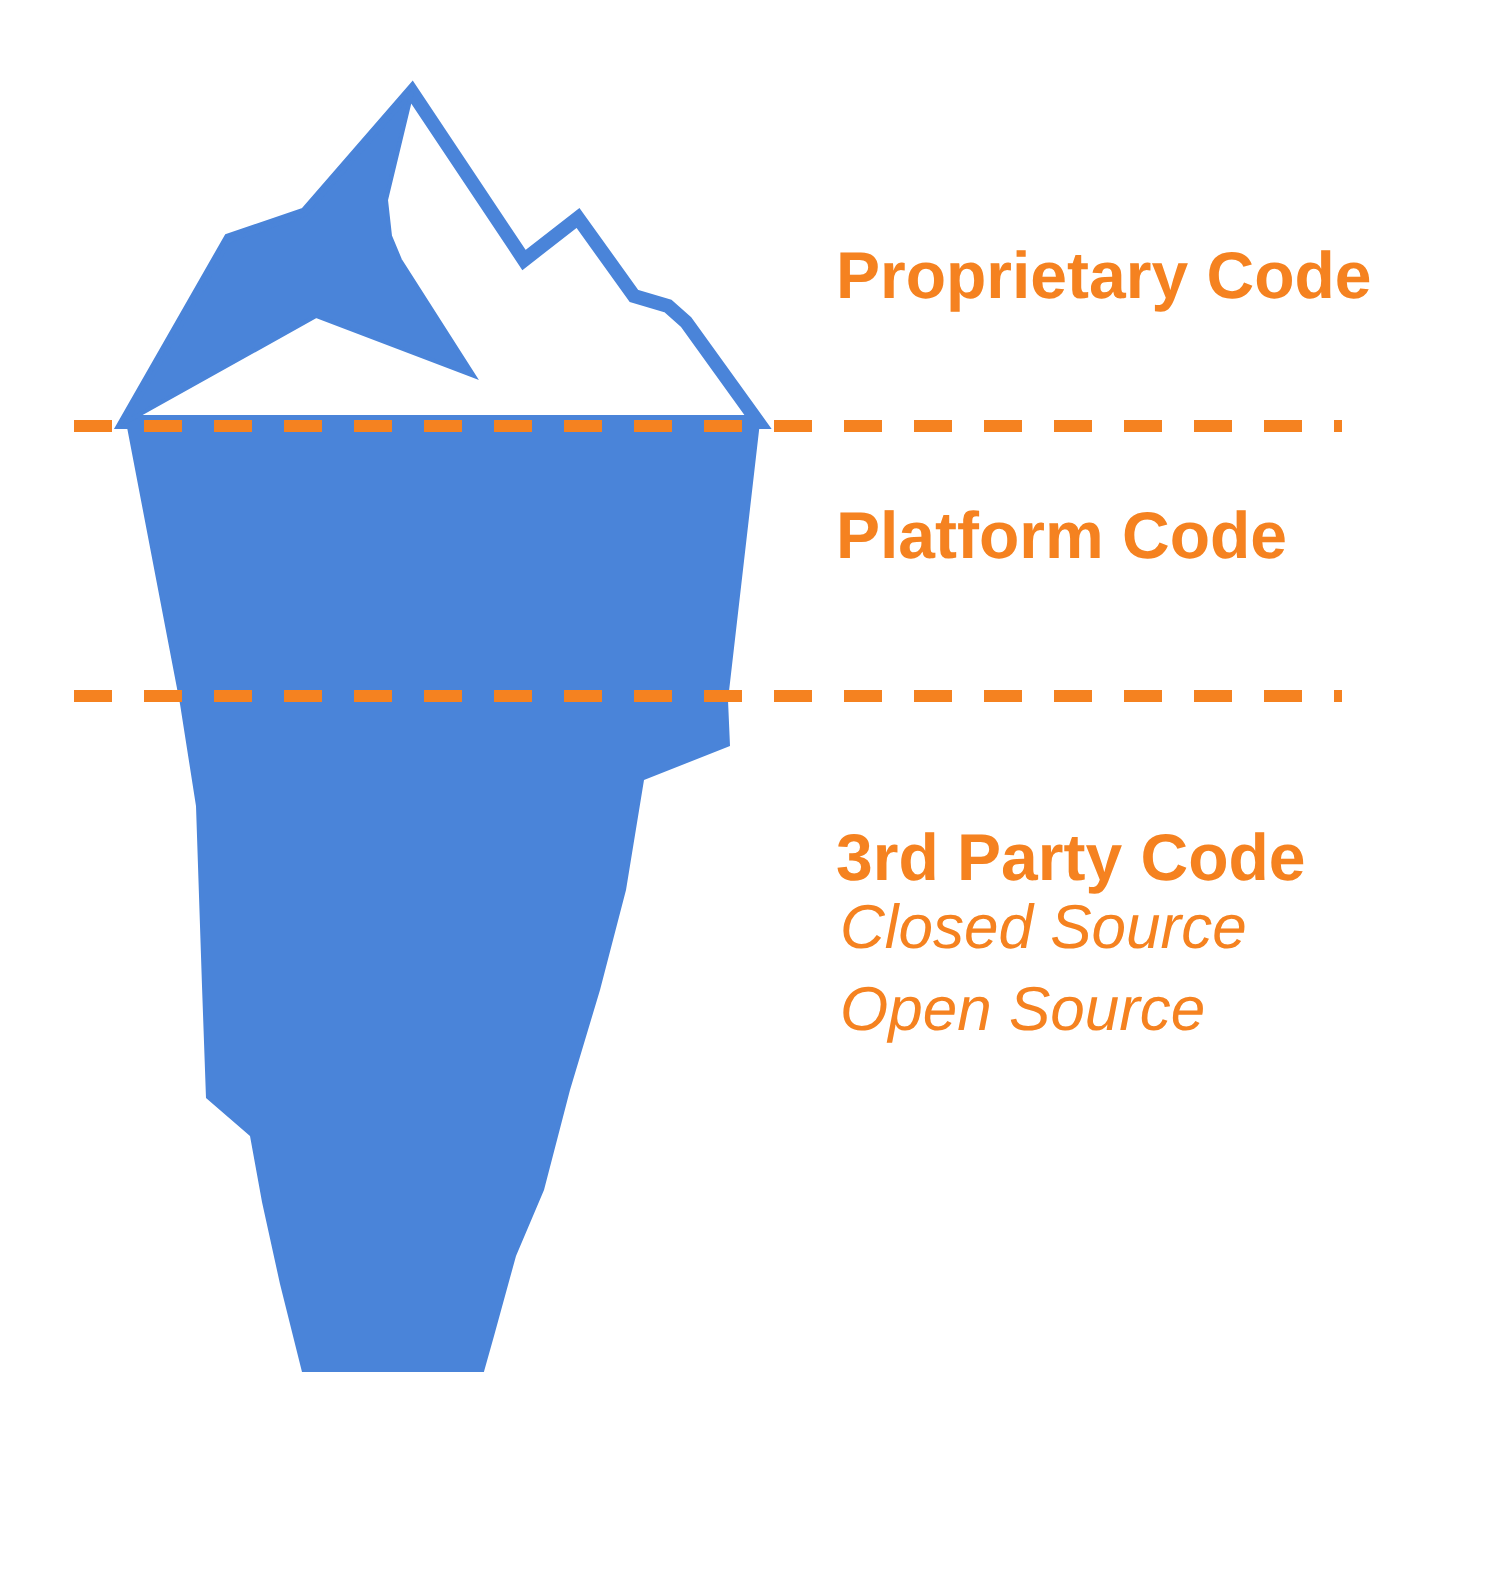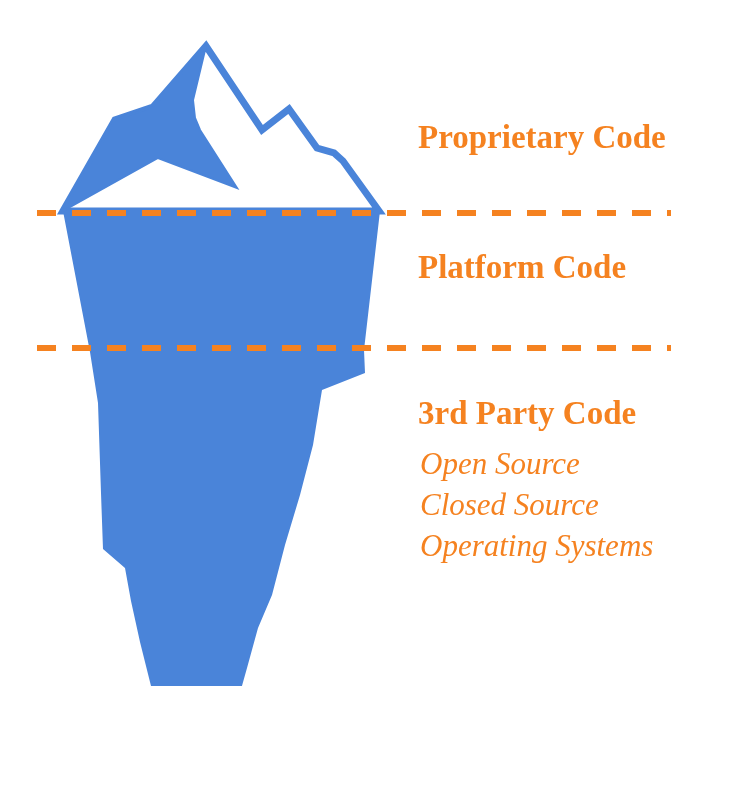--- a/index.html
+++ b/index.html
@@ -12,21 +12,20 @@
   body{
     background:var(--background);
     font-family:"Liberation Sans", sans-serif;
   }
   .canvas{
     position:relative;
     width:751px;
     height:686px;
     background:var(--background);
     overflow:hidden;
-    font-family:Liberation Serif, serif;
   }
   .iceberg-svg{
     position:absolute;
     left:0;top:0;
     width:751px;height:786px;
     display:block;
   }
   .underwater{
     fill:var(--iceberg-blue);
     stroke:none;
@@ -90,21 +89,20 @@
 
     <line class="dash" x1="37" y1="213" x2="671" y2="213"></line>
 
     <line class="dash" x1="37" y1="348" x2="671" y2="348"></line>
   </svg>
 
   <div class="label heading" style="top:121px">Proprietary Code</div>
 
   <div class="label heading" style="top:251px">Platform Code</div>
 
-  <div class="label heading" style="top:397px">3rd Party Code</div>
+  <div class="label heading" style="top:412px">3rd Party Code</div>
 
   <ul class="sublist">
+    <li>Closed Source</li>
     <li>Open Source</li>
-    <li>Closed Source</li>
-    <li>Operating Systems</li>
   </ul>
 
 </div>
 
 </body></html>

